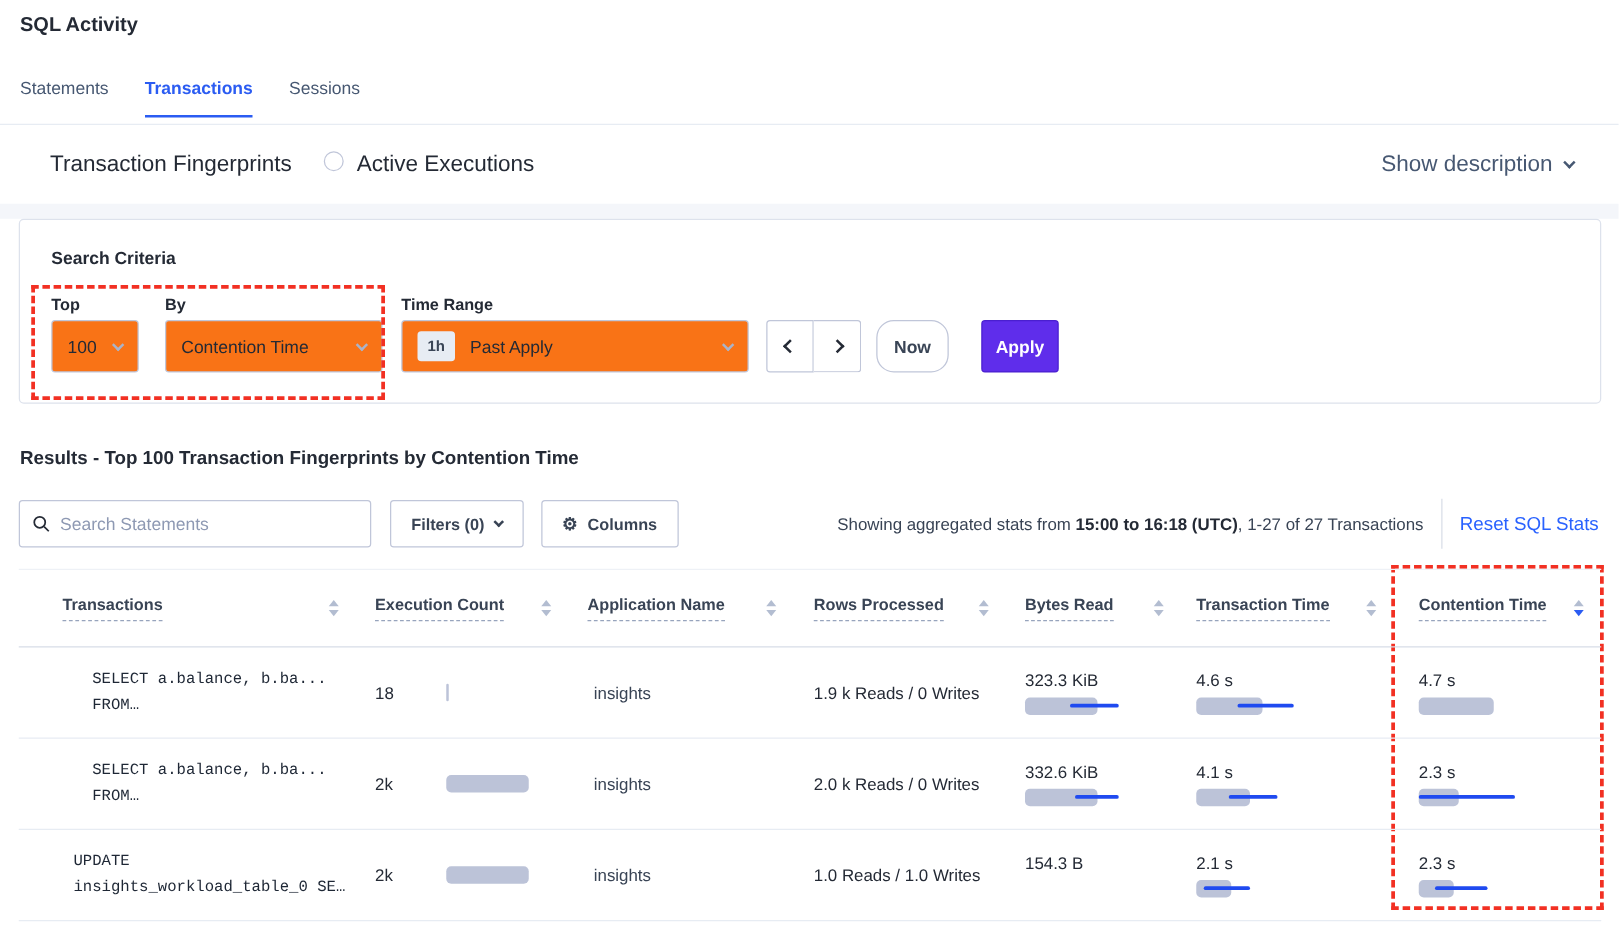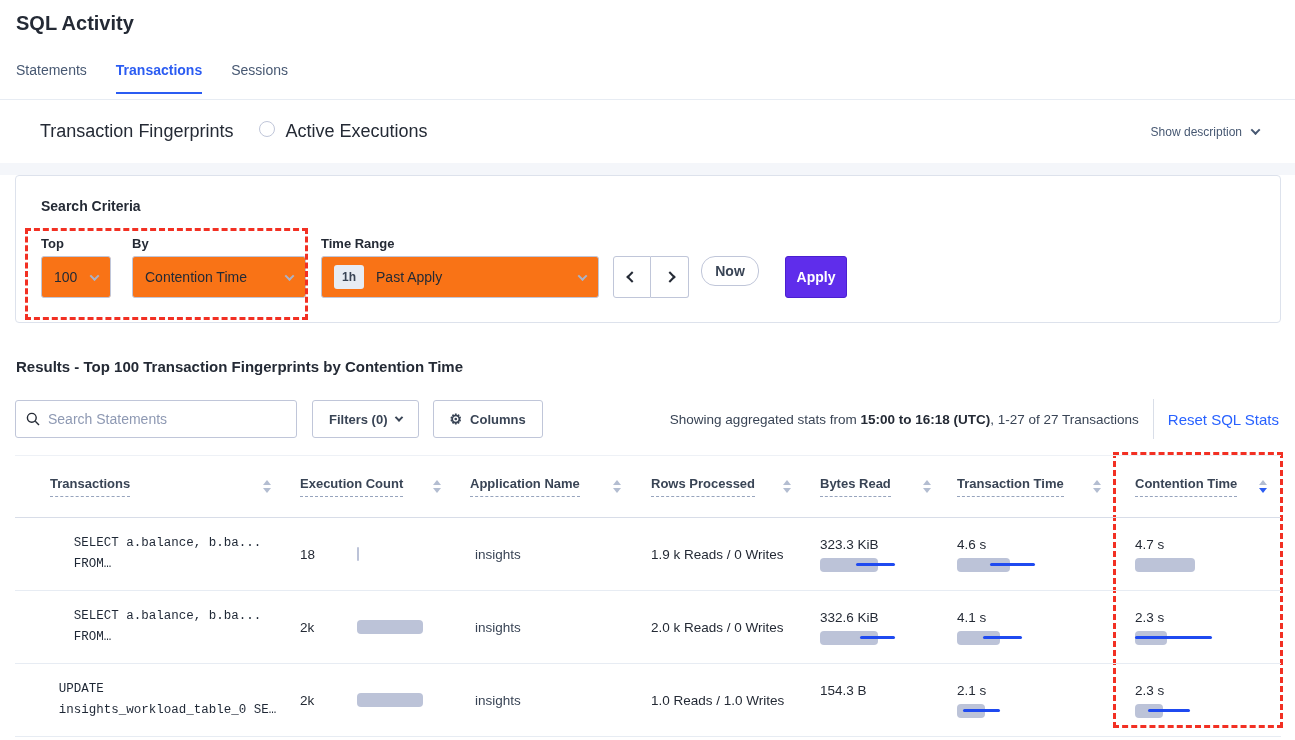--- a/index.html
+++ b/index.html
@@ -2,33 +2,33 @@
 <html><head>
 <meta charset="utf-8">
 <style>
   * { margin:0; padding:0; box-sizing:border-box; }
   html,body { width:1295px; height:740px; }
   body {
     position:relative; background:#ffffff; overflow:hidden;
     font-family:"Liberation Sans", sans-serif; color:#242a35;
   }
   
-  .page-title { position:absolute; left:16px; top:12px; font-size:20px; font-weight:700; color:#242a35; }
+  .page-title { position:absolute; left:16px; top:12px; font-size:16px; font-weight:700; color:#242a35; }
   .tabs { position:absolute; left:16px; top:62px; display:flex; gap:29px; }
   .tab { font-size:14px; color:#475872; padding-bottom:14px; cursor:pointer; }
   .tab.active { color:#2b5cf2; font-weight:700; border-bottom:2px solid #2b5cf2; }
   .tabs-divider { position:absolute; left:0; right:0; top:99px; height:1px; background:#e7ecf3; }
   
   .radio-row { position:absolute; left:0; right:0; top:100px; height:63px; background:#fff;
     display:flex; align-items:center; padding-left:40px; padding-right:36px; }
   .radio-opt { display:flex; align-items:flex-start; gap:10px; margin-right:26px; font-size:18px; color:#242a35; }
   .radio { width:16px; height:16px; border-radius:50%; }
   .radio.sel { background:radial-gradient(circle,#2453f0 0 3px,#ffffff 3px 5px,#2453f0 5px); }
   .radio.unsel { border:1px solid #c0c6d9; background:#fff; }
-  .show-desc { margin-left:auto; display:flex; align-items:center; gap:10px; font-size:12px; color:#475872; cursor:pointer; }
+  .show-desc { margin-left:auto; display:flex; align-items:center; gap:10px; font-size:18px; color:#475872; cursor:pointer; }
   .chev { display:inline-block; width:7px; height:7px; border-right:2px solid currentColor; border-bottom:2px solid currentColor; }
   .chev.down { transform:rotate(45deg) translate(-1px,-1px); }
   .chev.left { transform:rotate(135deg); }
   .chev.right { transform:rotate(-45deg); }
   .gap-band { position:absolute; left:0; right:0; top:163px; height:12px; background:#f4f6fa; }
   
   .card { position:absolute; left:15px; top:175px; width:1266px; height:148px;
     background:#fff; border:1px solid #dde2ec; border-radius:4px; }
   .card-heading { position:absolute; left:25px; top:22px; font-size:14px; font-weight:700; color:#242a35; }
   .fld-label { position:absolute; top:60px; font-size:13px; font-weight:700; color:#242a35; }
@@ -36,21 +36,21 @@
     background:#f97316; display:flex; align-items:center; padding:0 12px; font-size:14px; color:#242a35; cursor:pointer; }
   .sel .chev { color:#aab3c9; margin-left:auto; }
   .badge-1h { background:#e7ecf3; border-radius:3px; padding:5px 8px; font-weight:700; font-size:12px; color:#394455; }
   .tr-text { margin-left:12px; }
   .nav-group { position:absolute; left:597px; top:80px; display:flex; }
   .nav-btn { width:38px; height:42px; border:1px solid #c0c6d9; background:#fff; display:flex;
     align-items:center; justify-content:center; cursor:pointer; color:#242a35; }
   .nav-btn.first { border-radius:3px 0 0 3px; }
   .nav-btn.last { border-radius:0 3px 3px 0; border-left:none; }
   .nav-btn .chev { width:8px; height:8px; border-width:2.5px; }
-  .now-btn { position:absolute; left:685px; top:80px; width:58px; height:30px; border:1px solid #c0c6d9;
+  .now-btn { position:absolute; left:685px; top:80px; width:58px; height:42px; border:1px solid #c0c6d9;
     border-radius:14px; background:#fff; font-size:14px; font-weight:700; color:#394455;
     display:flex; align-items:center; justify-content:center; cursor:pointer; }
   .apply-btn { position:absolute; left:769px; top:80px; width:62px; height:42px; background:#5f2deb;
     border:1px solid #4a1fd0; border-radius:3px; color:#fff; font-size:14px; font-weight:700;
     display:flex; align-items:center; justify-content:center; cursor:pointer; }
   
   .red-box { position:absolute; border:3px dashed #f23023; pointer-events:none; }
   .red-box.box1 { left:25px; top:228px; width:283px; height:92px; }
   .red-box.box2 { left:1113px; top:452px; width:170px; height:276px; }
   

